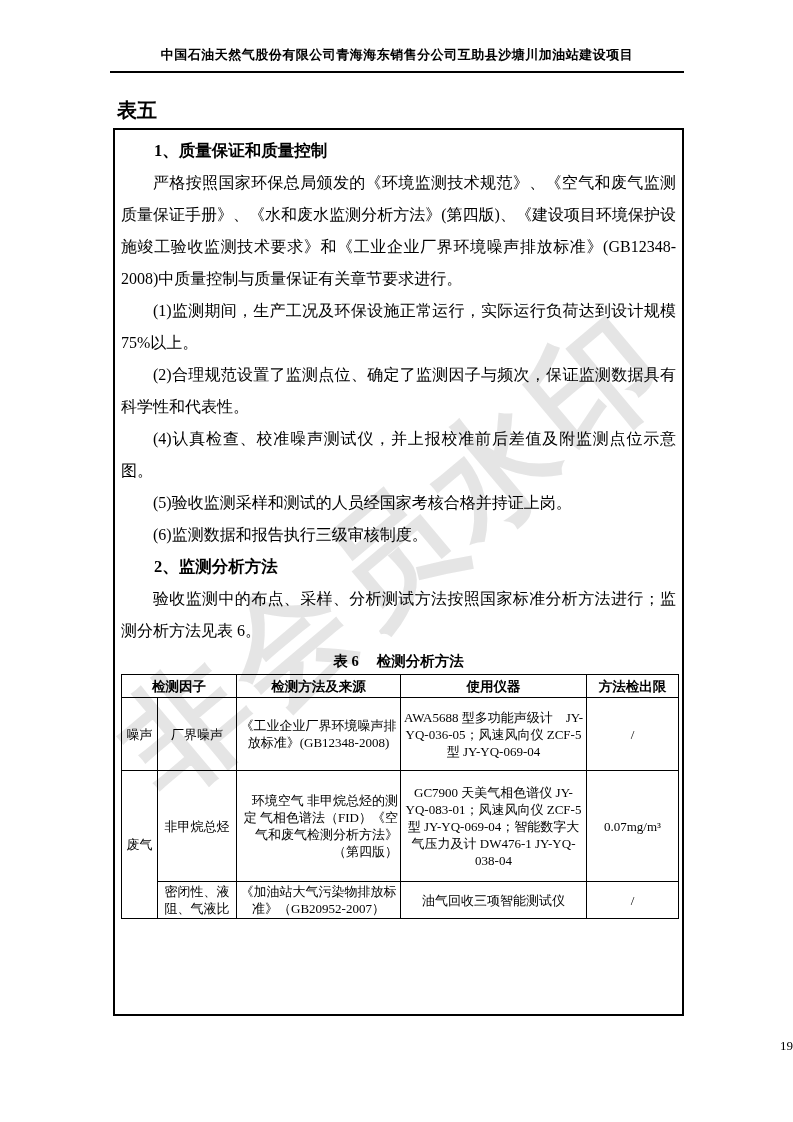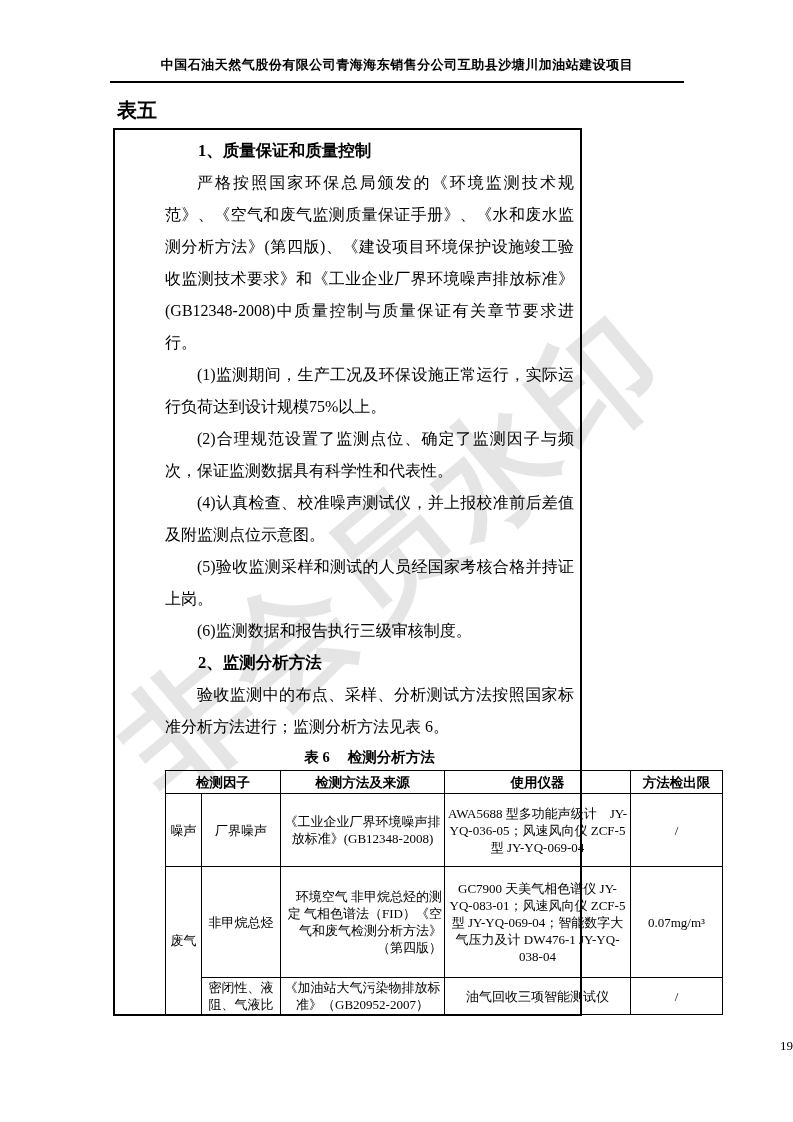--- a/index.html
+++ b/index.html
@@ -11,32 +11,32 @@
   }
   .watermark {
     position:absolute; left:395px; top:555px; z-index:0;
     transform:translate(-50%,-50%) rotate(-40deg);
     font-family:"Liberation Sans","DejaVu Sans",sans-serif;
     font-weight:bold; font-size:125px; letter-spacing:8px;
     color:rgba(175,175,175,0.33); white-space:nowrap;
     pointer-events:none; user-select:none;
   }
   .doc-header {
-    position:absolute; top:56px; left:110px; width:574px; z-index:1;
+    position:absolute; top:46px; left:110px; width:574px; z-index:1;
     text-align:center; font-weight:bold; font-size:13px;
     padding-bottom:7px; border-bottom:2px solid #000;
     letter-spacing:0.5px;
   }
   .table-label {
     position:absolute; top:97px; left:117px; z-index:1;
     font-weight:bold; font-size:20px;
   }
   .main-box {
-    position:absolute; top:128px; left:113px; width:469px; height:888px;
-    border:2px solid #000; box-sizing:border-box; z-index:1;padding-left:44px;
+    position:absolute; top:128px; left:113px; width:571px; height:888px;
+    border:2px solid #000; box-sizing:border-box; z-index:1;
   }
   .box-content {
     padding:5px 6px 0 6px;
     font-size:16px; line-height:32px; text-align:justify;
   }
   .box-content p { margin:0; text-indent:2em; }
   .sec-title { font-weight:bold; font-size:16.5px; }
   .tbl-caption {
     text-align:center; text-indent:0 !important;
     font-weight:bold; font-size:14.5px; line-height:24px; margin-top:2px !important;

